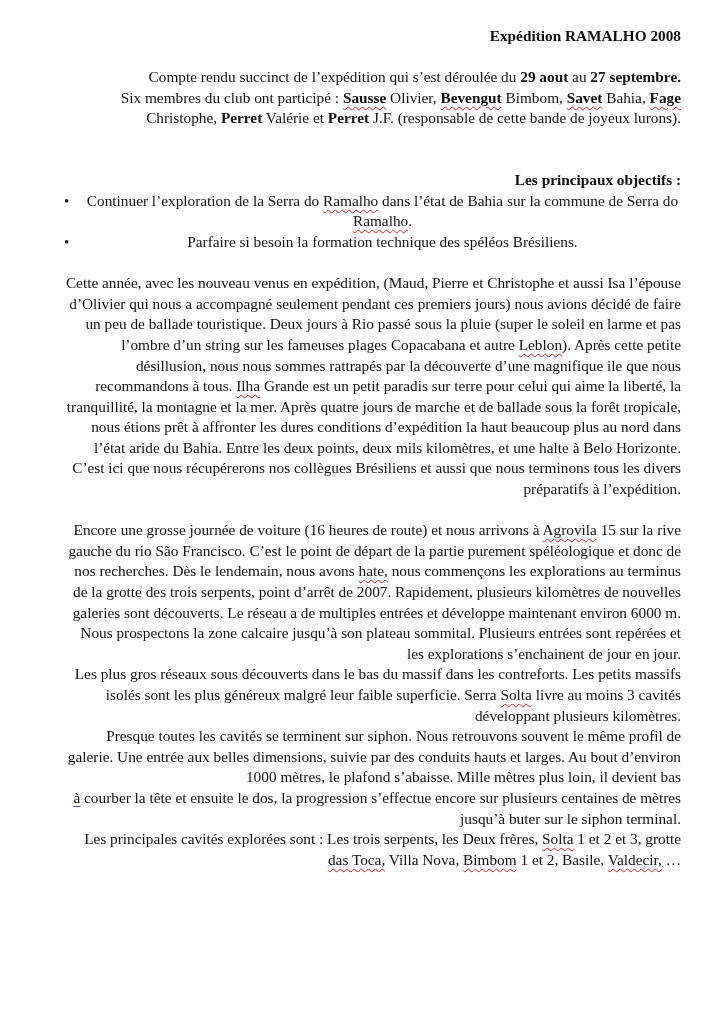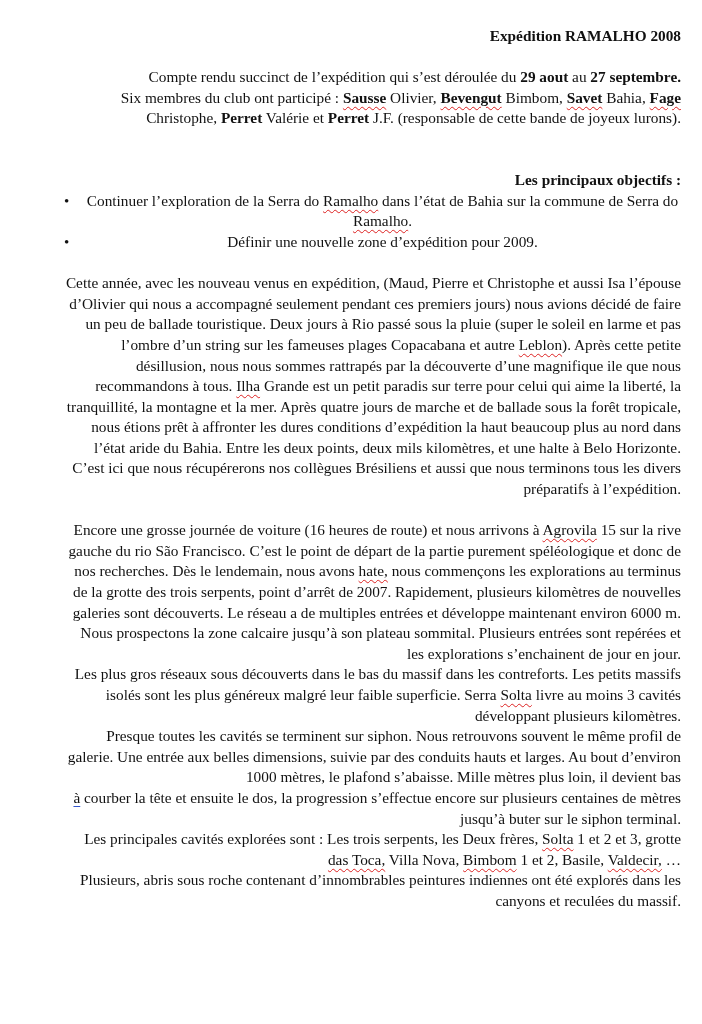--- a/index.html
+++ b/index.html
@@ -29,32 +29,31 @@
     <span>Compte rendu succinct de l’expédition qui s’est déroulée du </span><b>29 aout</b><span> au </span><b>27 septembre.</b><br>
     <span>Six membres du club ont participé : </span><b class="sp">Sausse</b><span> Olivier, </span><b class="sp">Bevengut</b><span> Bimbom, </span><b class="sp">Savet</b><span> Bahia, </span><b class="sp">Fage</b><br><span> Christophe, </span><b>Perret</b><span> Valérie et </span><b>Perret</b><span> J.F. (responsable de cette bande de joyeux lurons).</span>
   </p>
   <div class="gap"></div>
 
   <div class="gap"></div>
 
   <p><b>Les principaux objectifs :</b></p>
   <ul>
     <li><span>Continuer l’exploration de la Serra do </span><span class="sp">Ramalho</span><span> dans l’état de Bahia sur la commune de Serra do </span><span class="sp">Ramalho</span><span>.</span></li>
-    <li>Définir une nouvelle zone d’expédition pour 2009.</li>
+    <li>Parfaire si besoin la formation technique des spéléos Brésiliens.</li>
   </ul>
   <div class="gap"></div>
 
   <p>
     <span>Cette année, avec les nouveau venus en expédition, (Maud, Pierre et Christophe et aussi Isa l’épouse d’Olivier qui nous a accompagné seulement pendant ces premiers jours) nous avions décidé de faire un peu de ballade touristique. Deux jours à Rio passé sous la pluie (super le soleil en larme et pas l’ombre d’un string sur les fameuses plages Copacabana et autre </span><span class="sp">Leblon</span><span>). Après cette petite désillusion, nous nous sommes rattrapés par la découverte d’une magnifique ile que nous recommandons à tous. </span><span class="sp">Ilha</span><span> Grande est un petit paradis sur terre pour celui qui aime la liberté, la tranquillité, la montagne et la mer. Après quatre jours de marche et de ballade sous la forêt tropicale, nous étions prêt à affronter les dures conditions d’expédition la haut beaucoup plus au nord dans l’état aride du Bahia. Entre les deux points, deux mils kilomètres, et une halte à Belo Horizonte. C’est ici que nous récupérerons nos collègues Brésiliens et aussi que nous terminons tous les divers préparatifs à l’expédition.</span>
   </p>
   <div class="gap"></div>
 
   <p>
     <span>Encore une grosse journée de voiture (16 heures de route) et nous arrivons à </span><span class="sp">Agrovila</span><span> 15 sur la rive gauche du rio São Francisco. C’est le point de départ de la partie purement spéléologique et donc de nos recherches. Dès le lendemain, nous avons </span><span class="sp">hate,</span><span> nous commençons les explorations au terminus de la grotte des trois serpents, point d’arrêt de 2007. Rapidement, plusieurs kilomètres de nouvelles galeries sont découverts. Le réseau a de multiples entrées et développe maintenant environ 6000 m.</span>
   </p>
   <p>Nous prospectons la zone calcaire jusqu’à son plateau sommital. Plusieurs entrées sont repérées et les explorations s’enchainent de jour en jour.</p>
   <p><span>Les plus gros réseaux sous découverts dans le bas du massif dans les contreforts. Les petits massifs isolés sont les plus généreux malgré leur faible superficie. Serra </span><span class="sp">Solta</span><span> livre au moins 3 cavités développant plusieurs kilomètres.</span></p>
   <p><span>Presque toutes les cavités se terminent sur siphon. Nous retrouvons souvent le même profil de galerie. Une entrée aux belles dimensions, suivie par des conduits hauts et larges. Au bout d’environ 1000 mètres, le plafond s’abaisse. Mille mètres plus loin, il devient bas</span><br><span class="bl">à</span><span> courber la tête et ensuite le dos, la progression s’effectue encore sur plusieurs centaines de mètres jusqu’à buter sur le siphon terminal.</span></p>
   <p><span>Les principales cavités explorées sont : Les trois serpents, les Deux frères, </span><span class="sp">Solta</span><span> 1 et 2 et 3, grotte </span><span class="sp">das Toca,</span><span> Villa Nova, </span><span class="sp">Bimbom</span><span> 1 et 2, Basile, </span><span class="sp">Valdecir,</span><span> …</span></p>
-  <p>Plusieurs, abris sous roche contenant d’innombrables peintures indiennes ont été explorés dans les canyons et reculées du massif.</p>
   <div class="gap"></div>
 
 </div>
 
 </body></html>

